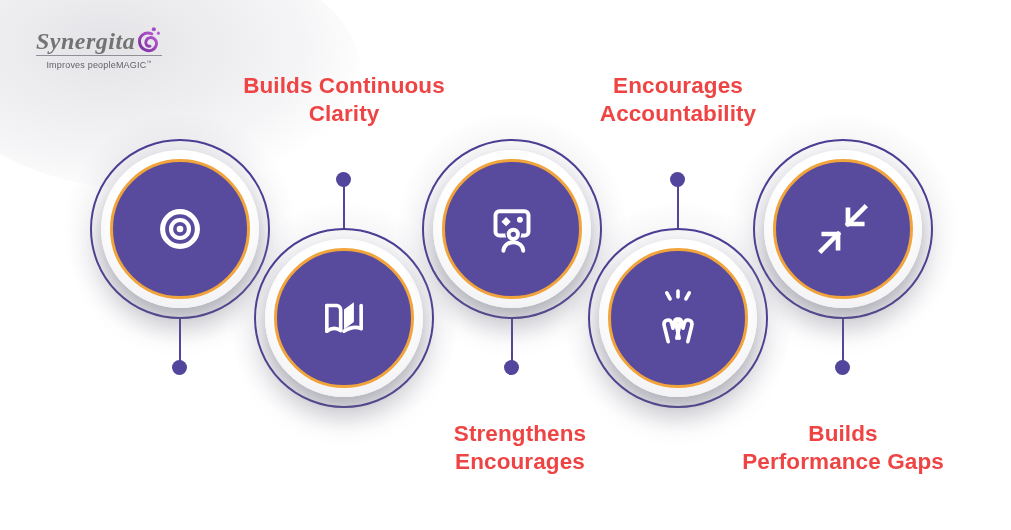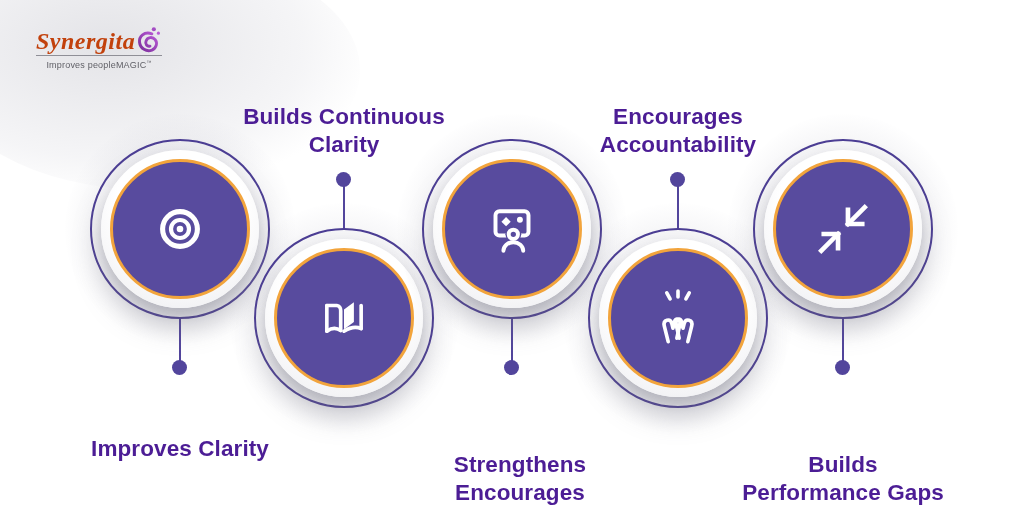--- a/index.html
+++ b/index.html
@@ -16,27 +16,27 @@
   
   .ring{position:absolute;width:180px;height:180px;border:2px solid #4c3e94;border-radius:50%;box-sizing:border-box;}
   .disc{position:absolute;width:158px;height:158px;border-radius:50%;
     background:radial-gradient(circle at 50% 36%, #ffffff 50%, #f4f4f6 76%, #e6e6ec 100%);
     box-shadow:0 18px 28px rgba(105,105,122,.38), 0 5px 10px rgba(120,120,138,.18);}
   .core{position:absolute;width:134px;height:134px;border:3px solid #f2a43c;border-radius:50%;
     background:#584b9e;display:flex;align-items:center;justify-content:center;}
   .stem{position:absolute;width:2px;height:42px;background:#52459c;}
   .dot{position:absolute;width:15px;height:15px;border-radius:50%;background:#52459c;}
   .label{position:absolute;width:300px;text-align:center;
-    font-weight:700;font-size:22.5px;line-height:28px;color:#4c1d95;letter-spacing:.1px;margin-top:31px;}
+    font-weight:700;font-size:22.5px;line-height:28px;color:#ef4444;letter-spacing:.1px;}
 
   
   .logo{position:absolute;left:36px;top:24px;width:130px;}
   .brand-row{display:flex;align-items:flex-end;}
   .wordmark{font-family:"Liberation Serif",serif;font-style:italic;font-weight:600;
-    font-size:24px;line-height:26px;color:#c2410c;letter-spacing:.5px;}
+    font-size:24px;line-height:26px;color:#737373;letter-spacing:.5px;}
   .logo-rule{border-top:1.5px solid #8f8f97;margin-top:1px;width:126px;}
   .tagline{font-size:9px;color:#5f5f66;text-align:center;width:126px;margin-top:3px;letter-spacing:.2px;}
   .tagline sup{font-size:5px;}
 </style>
 </head>
 <body>
 
 <div class="canvas">
 
   <div class="wash wash-tl"></div>
@@ -67,21 +67,20 @@
     <div class="dot" style="left:172px;top:360px"></div>
     <div class="disc" style="left:101px;top:150px"></div>
     <div class="core" style="left:110px;top:159px">
       <svg width="60" height="60" viewBox="0 0 100 100">
         <circle cx="50" cy="50" r="29" fill="none" stroke="#fff" stroke-width="8.5"></circle>
         <circle cx="50" cy="50" r="15" fill="none" stroke="#fff" stroke-width="7"></circle>
         <circle cx="50" cy="50" r="5.5" fill="#fff"></circle>
       </svg>
     </div>
     <div class="label" style="left:30px;top:404px">
-      <div>Improves Clarity</div>
     </div>
   </div>
 
   <div>
     <div class="halo" style="left:229px;top:203px"></div>
     <div class="ring" style="left:254px;top:228px"></div>
     <div class="stem" style="left:343px;top:186px"></div>
     <div class="dot" style="left:336px;top:172px"></div>
     <div class="disc" style="left:265px;top:239px"></div>
     <div class="core" style="left:274px;top:248px">

